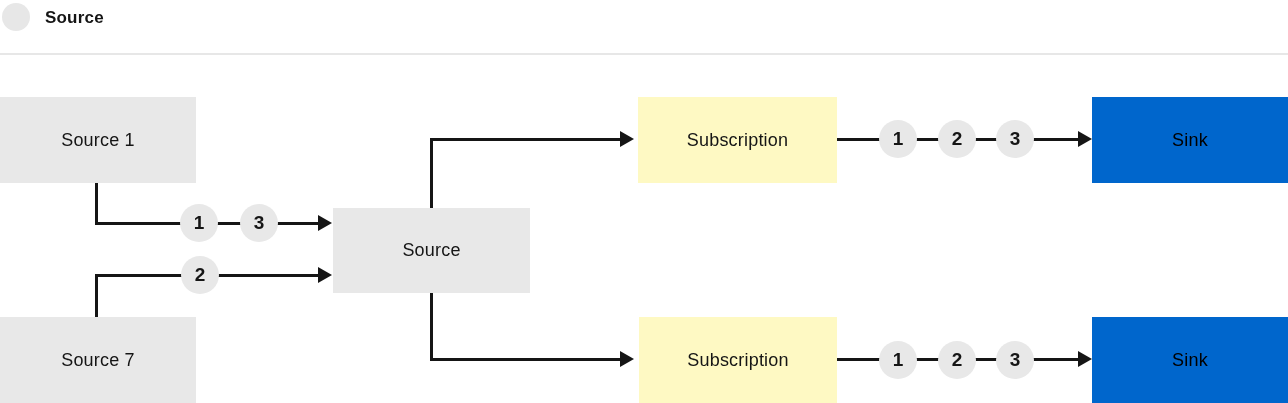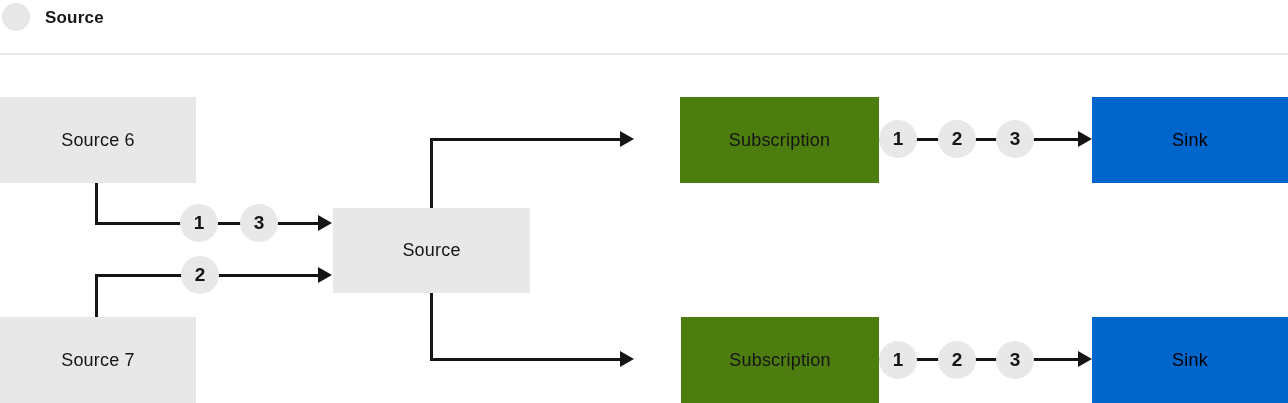--- a/index.html
+++ b/index.html
@@ -42,21 +42,21 @@
     position: absolute;
     display: flex;
     align-items: center;
     justify-content: center;
     font-size: 18px;
     font-weight: 500;
     color: #151515;
     letter-spacing: 0.2px;
   }
   .node.gray { background: #e8e8e8; }
-  .node.lightblue { background: #4d7c0f; margin-left: 42px; }
+  .node.lightblue { background: #fef9c3; }
   .node.blue { background: #0066cc; color: #000000; }
 
   .source1       { left: 0px;    top: 97px;  width: 196px; height: 86px; }
   .channel       { left: 333px;  top: 208px; width: 197px; height: 85px; }
   .sub-top       { left: 638px;  top: 97px;  width: 199px; height: 86px; }
   .sink-top      { left: 1092px; top: 97px;  width: 196px; height: 86px; }
   .source2       { left: 0px;    top: 317px; width: 196px; height: 86px; }
   .sub-bottom    { left: 639px;  top: 317px; width: 198px; height: 86px; }
   .sink-bottom   { left: 1092px; top: 317px; width: 196px; height: 86px; }
 
@@ -144,21 +144,21 @@
   <div class="vline c4-v"></div>
   <div class="hline c4-h"></div>
   <div class="arrow c4-a"></div>
 
   <div class="hline c5-h"></div>
   <div class="arrow c5-a"></div>
 
   <div class="hline c6-h"></div>
   <div class="arrow c6-a"></div>
 
-  <div class="node gray source1">Source 6</div>
+  <div class="node gray source1">Source 1</div>
   <div class="node gray source2">Source 7</div>
   <div class="node gray channel">Source</div>
   <div class="node lightblue sub-top">Subscription</div>
   <div class="node lightblue sub-bottom">Subscription</div>
   <div class="node blue sink-top">Sink</div>
   <div class="node blue sink-bottom">Sink</div>
 
   <div class="event-circle ev-s1-1">1</div>
   <div class="event-circle ev-s1-3">3</div>
   <div class="event-circle ev-s2-2">2</div>

